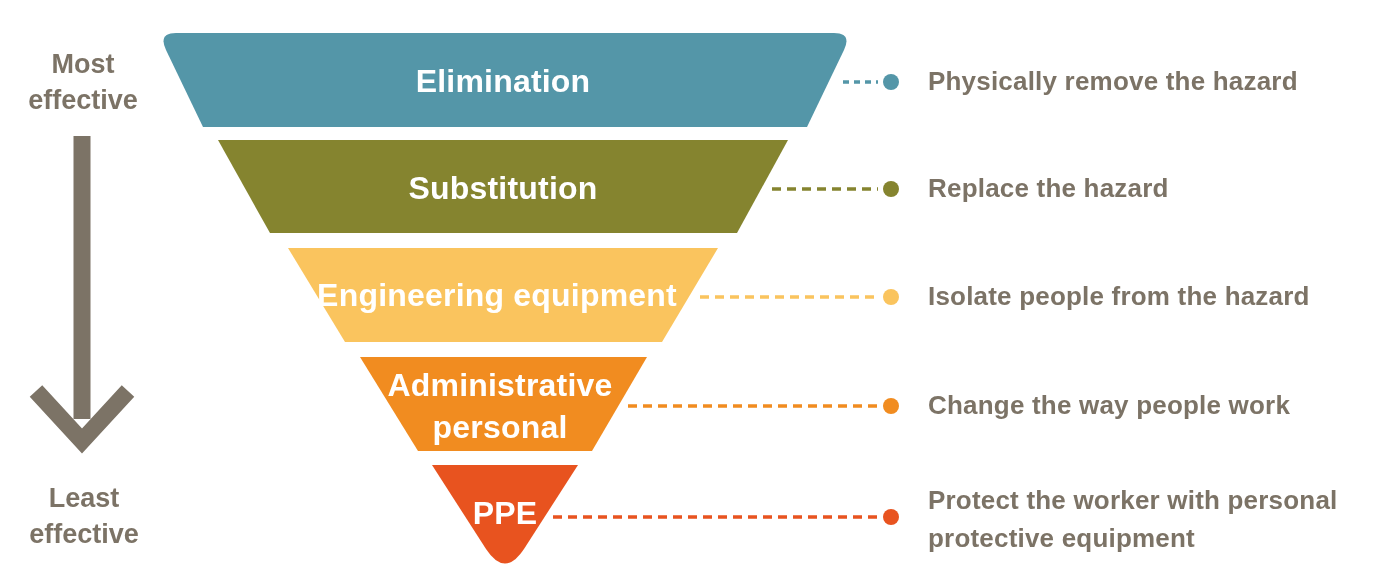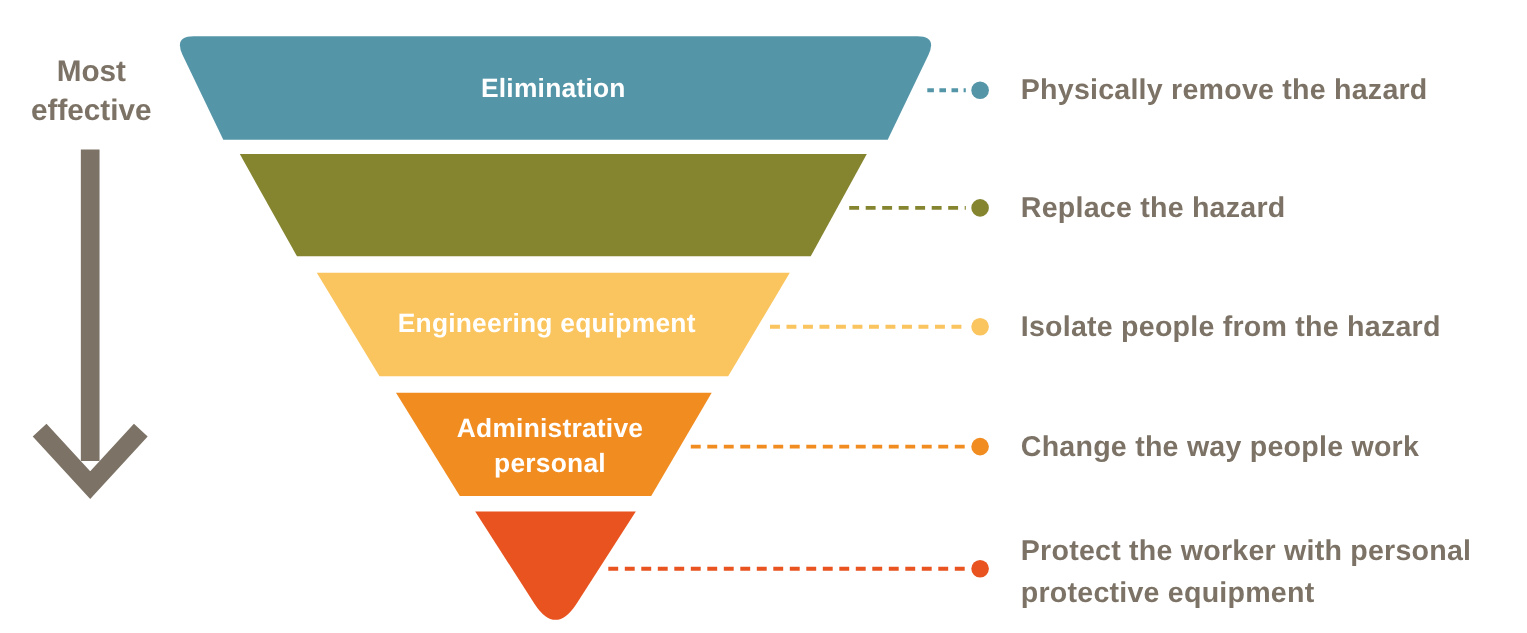--- a/index.html
+++ b/index.html
@@ -10,21 +10,21 @@
     background: #ffffff;
     overflow: hidden;
     font-family: "Liberation Sans", sans-serif;
   }
   .layer { position: absolute; left: 0; top: 0; }
   .band-label {
     position: absolute;
     transform: translate(-50%, -50%);
     color: #ffffff;
     font-weight: bold;
-    font-size: 24px;
+    font-size: 32px;
     line-height: 1.32;
     text-align: center;
     white-space: normal;
     letter-spacing: 0.2px;
   }
   .caption {
     position: absolute;
     left: 928px;
     transform: translateY(-50%);
     width: 480px;
@@ -71,24 +71,27 @@
     <circle cx="891" cy="297" r="8" fill="#fac45e"></circle>
 
     <line x1="628" y1="406" x2="878" y2="406" stroke-width="3.5" stroke-dasharray="9 6" stroke="#f18c20"></line>
     <circle cx="891" cy="406" r="8" fill="#f18c20"></circle>
 
     <line x1="553" y1="517" x2="878" y2="517" stroke-width="3.5" stroke-dasharray="9 6" stroke="#e8531f"></line>
     <circle cx="891" cy="517" r="8" fill="#e8531f"></circle>
   </svg>
 
   <div class="side-label" style="left:83px; top:83px;">Most effective</div>
+  <div class="side-label" style="left:84px; top:517px;">Least effective</div>
 
   <div class="band-label" style="left:503px; top:81px;  width:640px;">Elimination</div>
+  <div class="band-label" style="left:503px; top:188px; width:500px;">Substitution</div>
   <div class="band-label" style="left:497px; top:295px; width:400px;">Engineering equipment</div>
   <div class="band-label" style="left:500px; top:406px; width:260px;">Administrative personal</div>
+  <div class="band-label" style="left:505px; top:513px; width:140px;">PPE</div>
 
   <div class="caption" style="top:82px;">Physically remove the hazard</div>
   <div class="caption" style="top:189px;">Replace the hazard</div>
   <div class="caption" style="top:297px;">Isolate people from the hazard</div>
   <div class="caption" style="top:406px;">Change the way people work</div>
   <div class="caption" style="top:520px;">Protect the worker with personal protective equipment</div>
 
 </div>
 
 </body></html>

